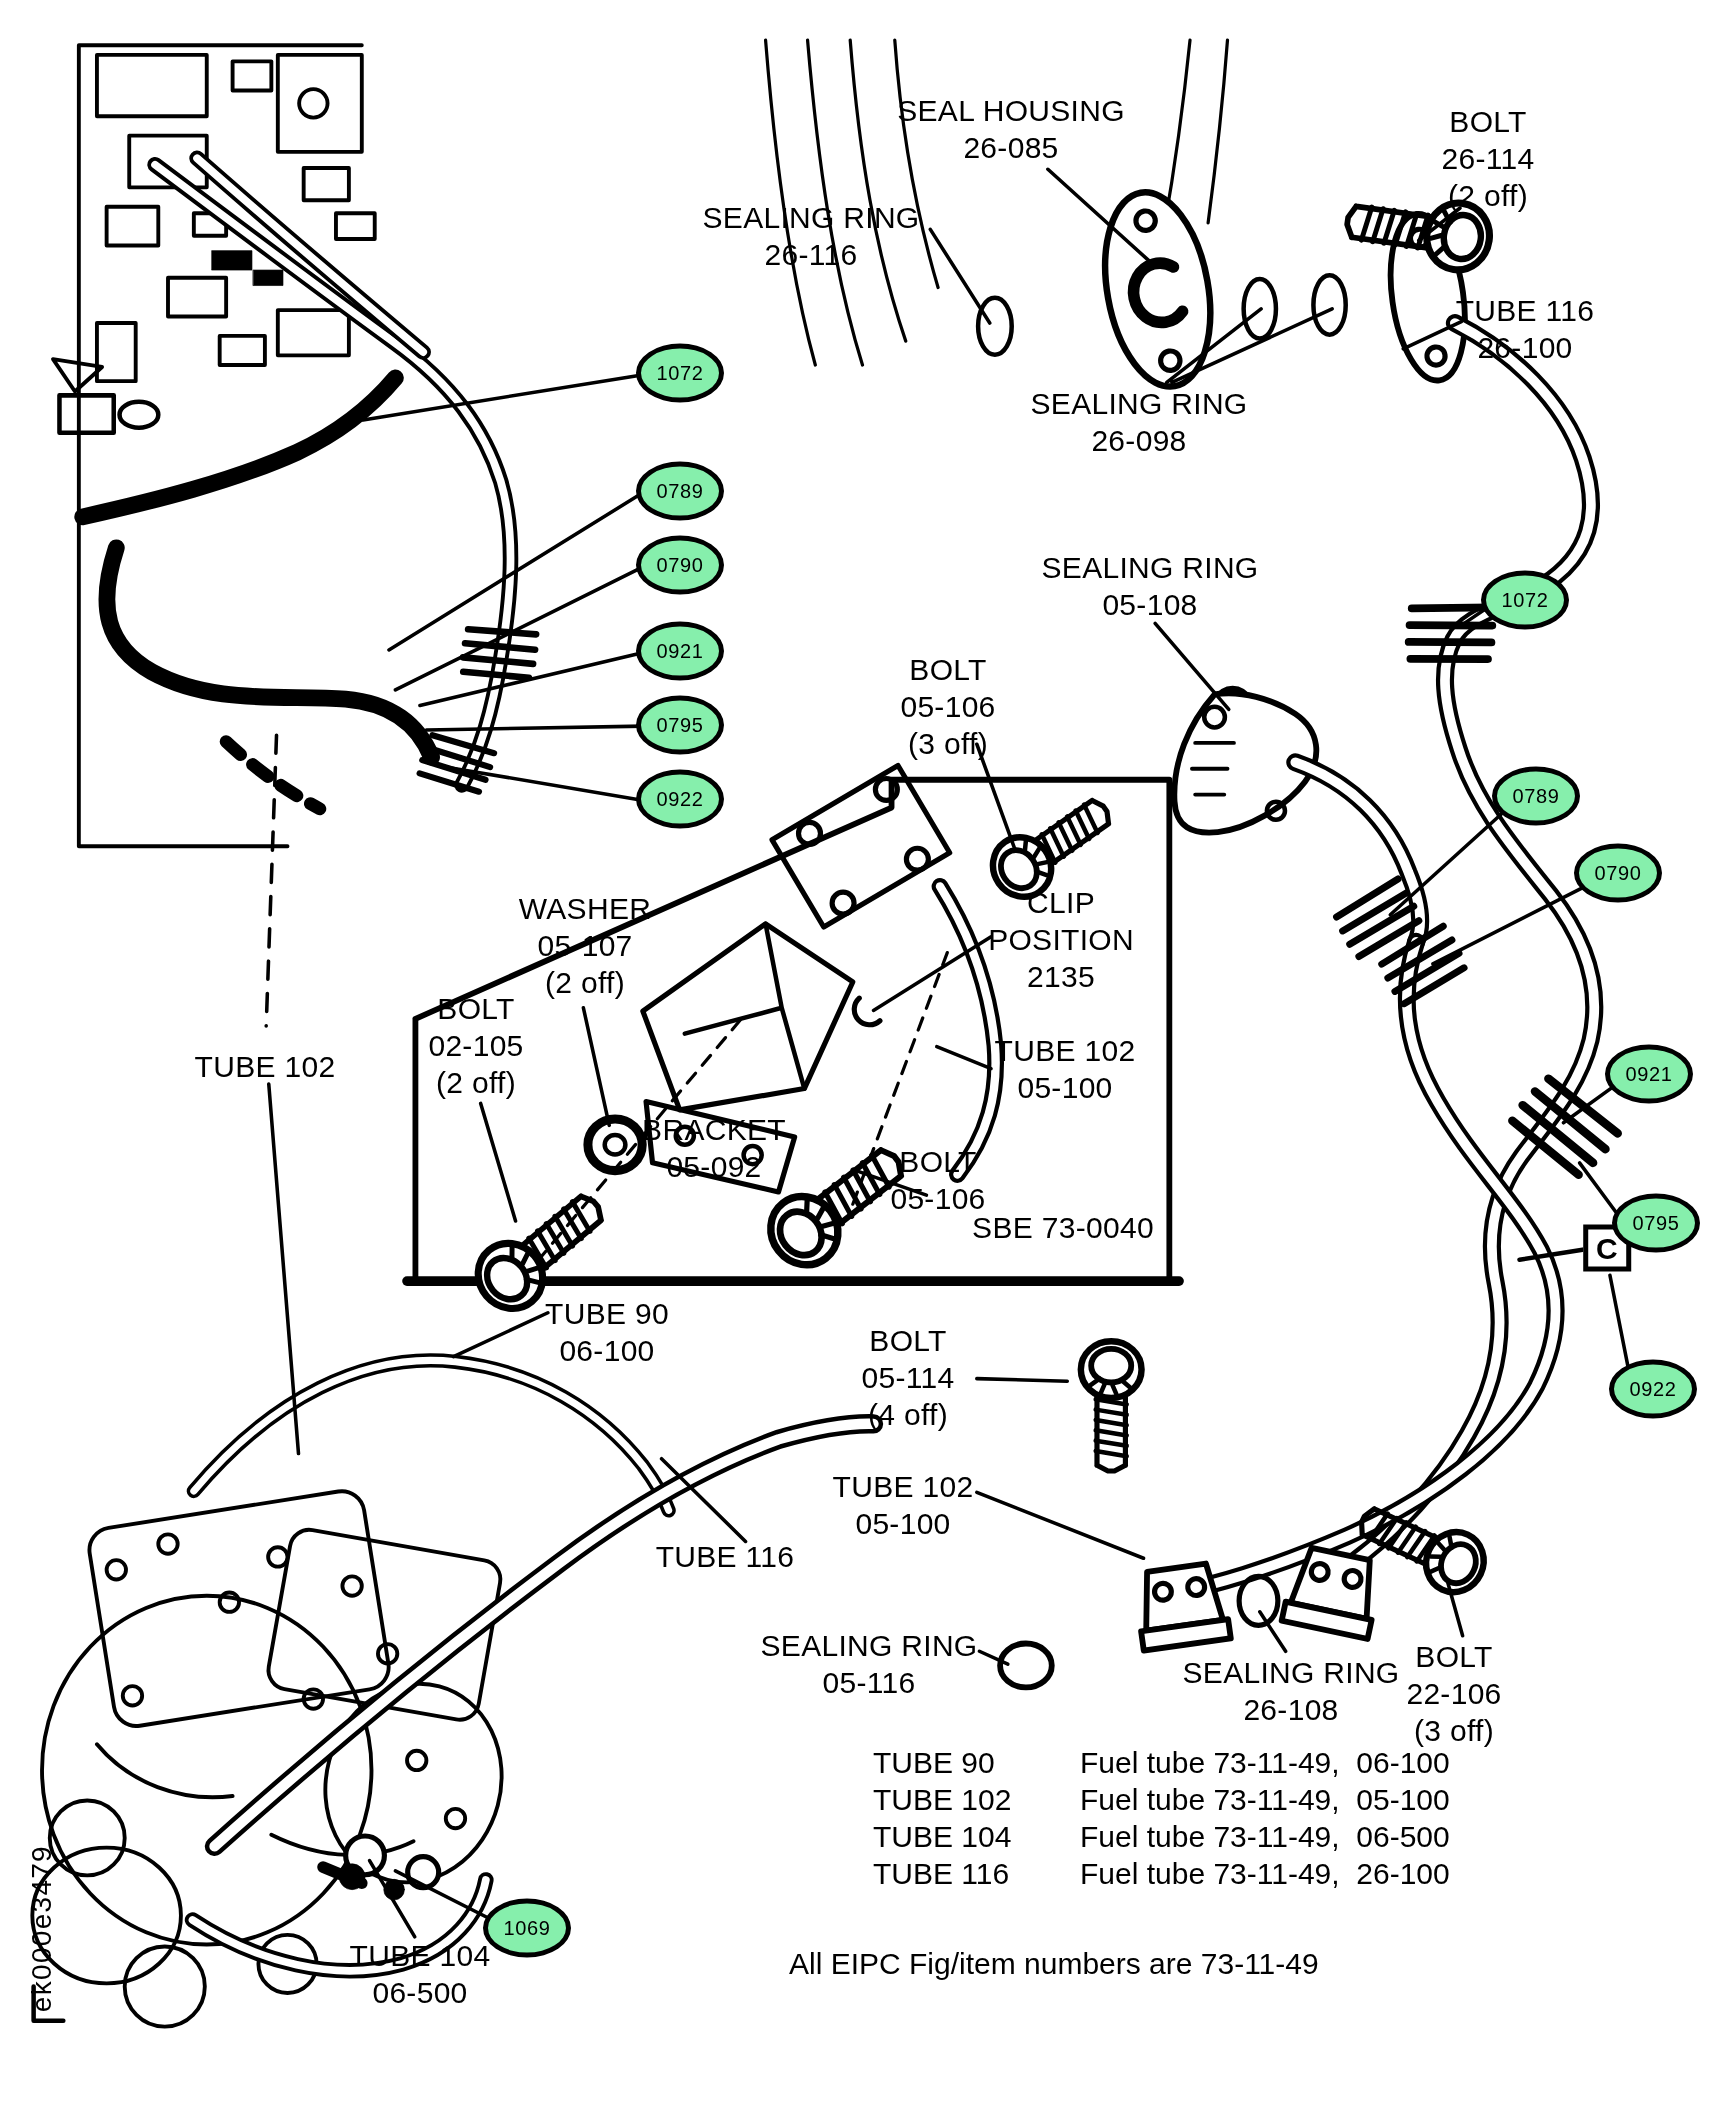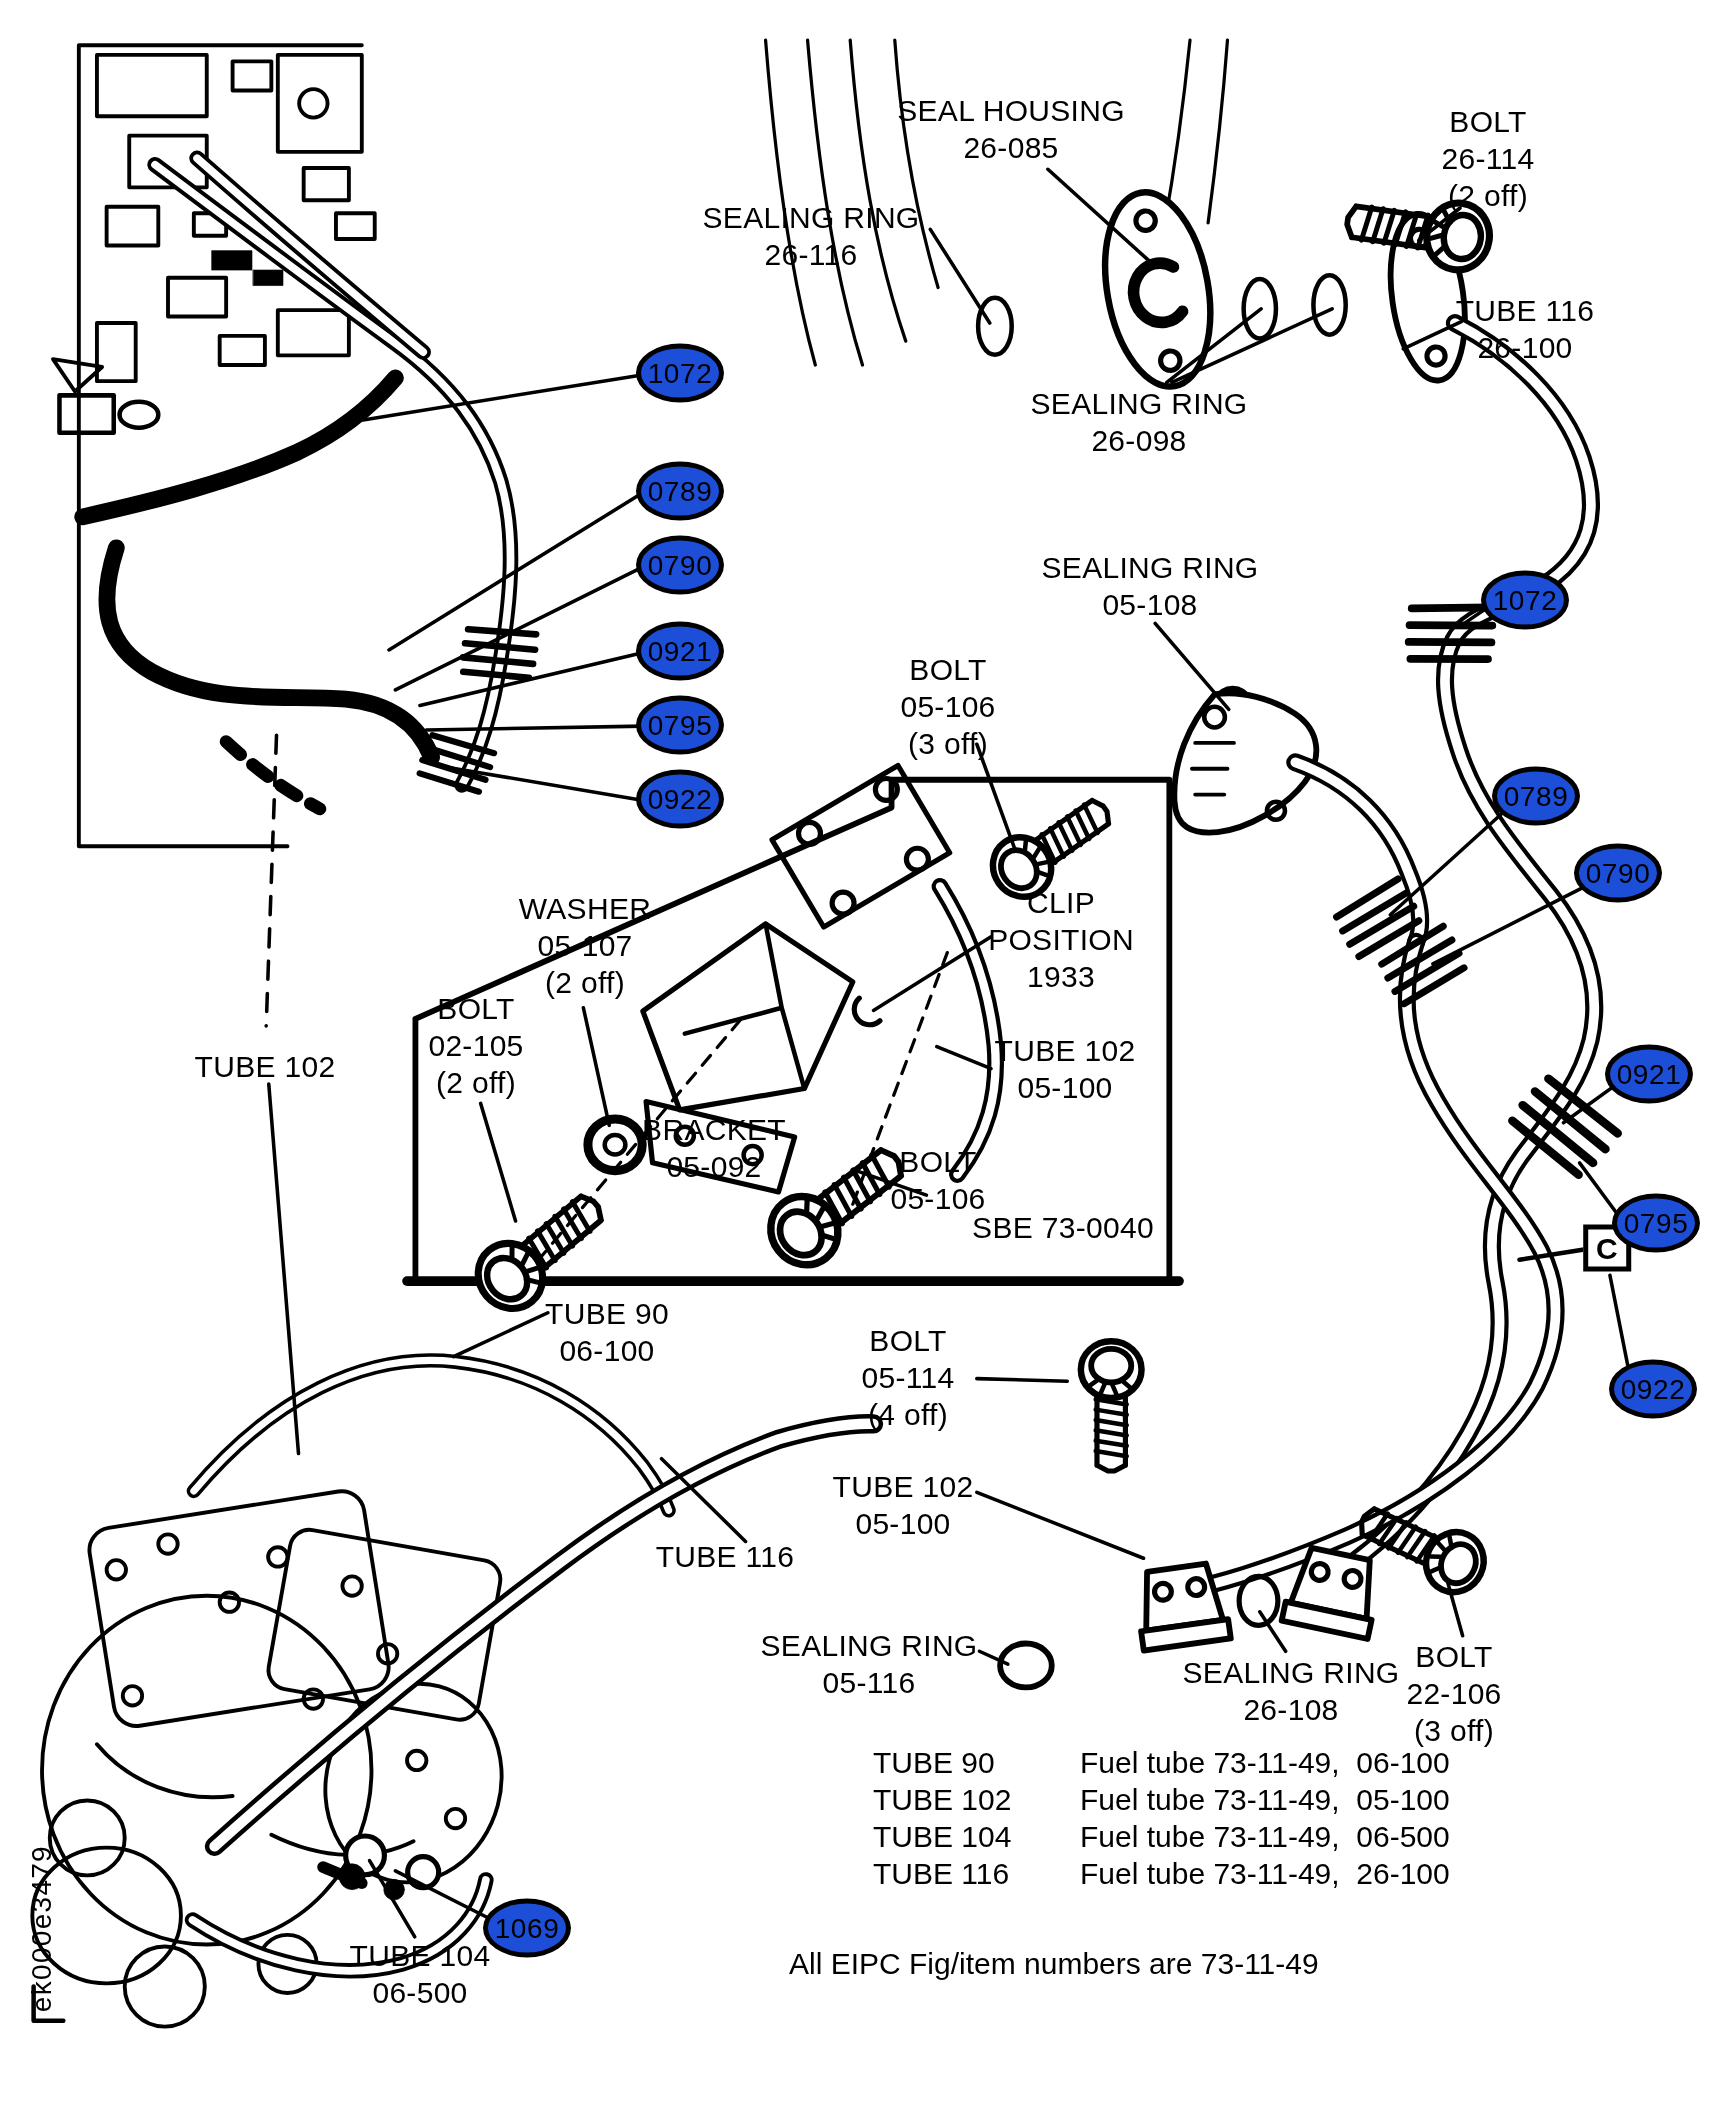--- a/index.html
+++ b/index.html
@@ -5,23 +5,23 @@
   html,body{margin:0;padding:0;background:#fff}
   body{width:1734px;height:2108px;position:relative;overflow:hidden;
        font-family:"Liberation Sans",sans-serif;color:#000}
   #art{position:absolute;left:0;top:0;width:1734px;height:2108px}
   .layer{position:absolute;left:0;top:0;width:1572px;height:2108px}
   .plabel{position:absolute;transform:translateX(-50%);text-align:center;
           font-size:30px;line-height:37px;white-space:pre;letter-spacing:0.3px}
   .plabel.box{transform:translate(-50%,-50%);border:5.8px solid #000;background:#fff;
           padding:0 7.8px;line-height:37px;font-weight:bold}
   .callout{position:absolute;transform:translate(-50%,-50%);width:78px;height:49px;
-          border:5.2px solid #000;border-radius:50%;background:#1d4ed8;
+          border:5.2px solid #000;border-radius:50%;background:#86efac;
           display:flex;align-items:center;justify-content:center;
-          font-size:28px;letter-spacing:0.6px}
+          font-size:20px;letter-spacing:0.6px}
   .tube-table{position:absolute;left:873px;top:1744px;font-size:30px;line-height:37px;white-space:pre}
   .trow{display:flex}
   .tcol1{width:207px}
   .footnote{position:absolute;left:789px;top:1947px;font-size:30px;white-space:pre}
   .vcode{position:absolute;left:26px;top:1845px;writing-mode:vertical-rl;
          transform:rotate(180deg);font-size:28px;letter-spacing:1.3px}
 </style>
 </head>
 <body>
 
@@ -236,21 +236,21 @@
 <div class="layer">
   <div>
       <div class="plabel" style="left: 1011px; top: 92px;"><div>SEAL HOUSING</div><div>26-085</div></div>
       <div class="plabel" style="left: 811px; top: 199px;"><div>SEALING RING</div><div>26-116</div></div>
       <div class="plabel" style="left: 1488px; top: 103px;"><div>BOLT</div><div>26-114</div><div>(2 off)</div></div>
       <div class="plabel" style="left: 1525px; top: 292px;"><div>TUBE 116</div><div>26-100</div></div>
       <div class="plabel" style="left: 1139px; top: 385px;"><div>SEALING RING</div><div>26-098</div></div>
       <div class="plabel" style="left: 1150px; top: 549px;"><div>SEALING RING</div><div>05-108</div></div>
       <div class="plabel" style="left: 948px; top: 651px;"><div>BOLT</div><div>05-106</div><div>(3 off)</div></div>
       <div class="plabel" style="left: 585px; top: 890px;"><div>WASHER</div><div>05-107</div><div>(2 off)</div></div>
-      <div class="plabel" style="left: 1061px; top: 884px;"><div>CLIP</div><div>POSITION</div><div>1933</div></div>
+      <div class="plabel" style="left: 1061px; top: 884px;"><div>CLIP</div><div>POSITION</div><div>2135</div></div>
       <div class="plabel" style="left: 476px; top: 990px;"><div>BOLT</div><div>02-105</div><div>(2 off)</div></div>
       <div class="plabel" style="left: 1065px; top: 1032px;"><div>TUBE 102</div><div>05-100</div></div>
       <div class="plabel" style="left: 714px; top: 1111px;"><div>BRACKET</div><div>05-092</div></div>
       <div class="plabel" style="left: 938px; top: 1143px;"><div>BOLT</div><div>05-106</div></div>
       <div class="plabel" style="left: 1063px; top: 1209px;"><div>SBE 73-0040</div></div>
       <div class="plabel" style="left: 265px; top: 1048px;"><div>TUBE 102</div></div>
       <div class="plabel" style="left: 908px; top: 1322px;"><div>BOLT</div><div>05-114</div><div>(4 off)</div></div>
       <div class="plabel" style="left: 607px; top: 1295px;"><div>TUBE 90</div><div>06-100</div></div>
       <div class="plabel" style="left: 903px; top: 1468px;"><div>TUBE 102</div><div>05-100</div></div>
       <div class="plabel" style="left: 725px; top: 1538px;"><div>TUBE 116</div></div>

